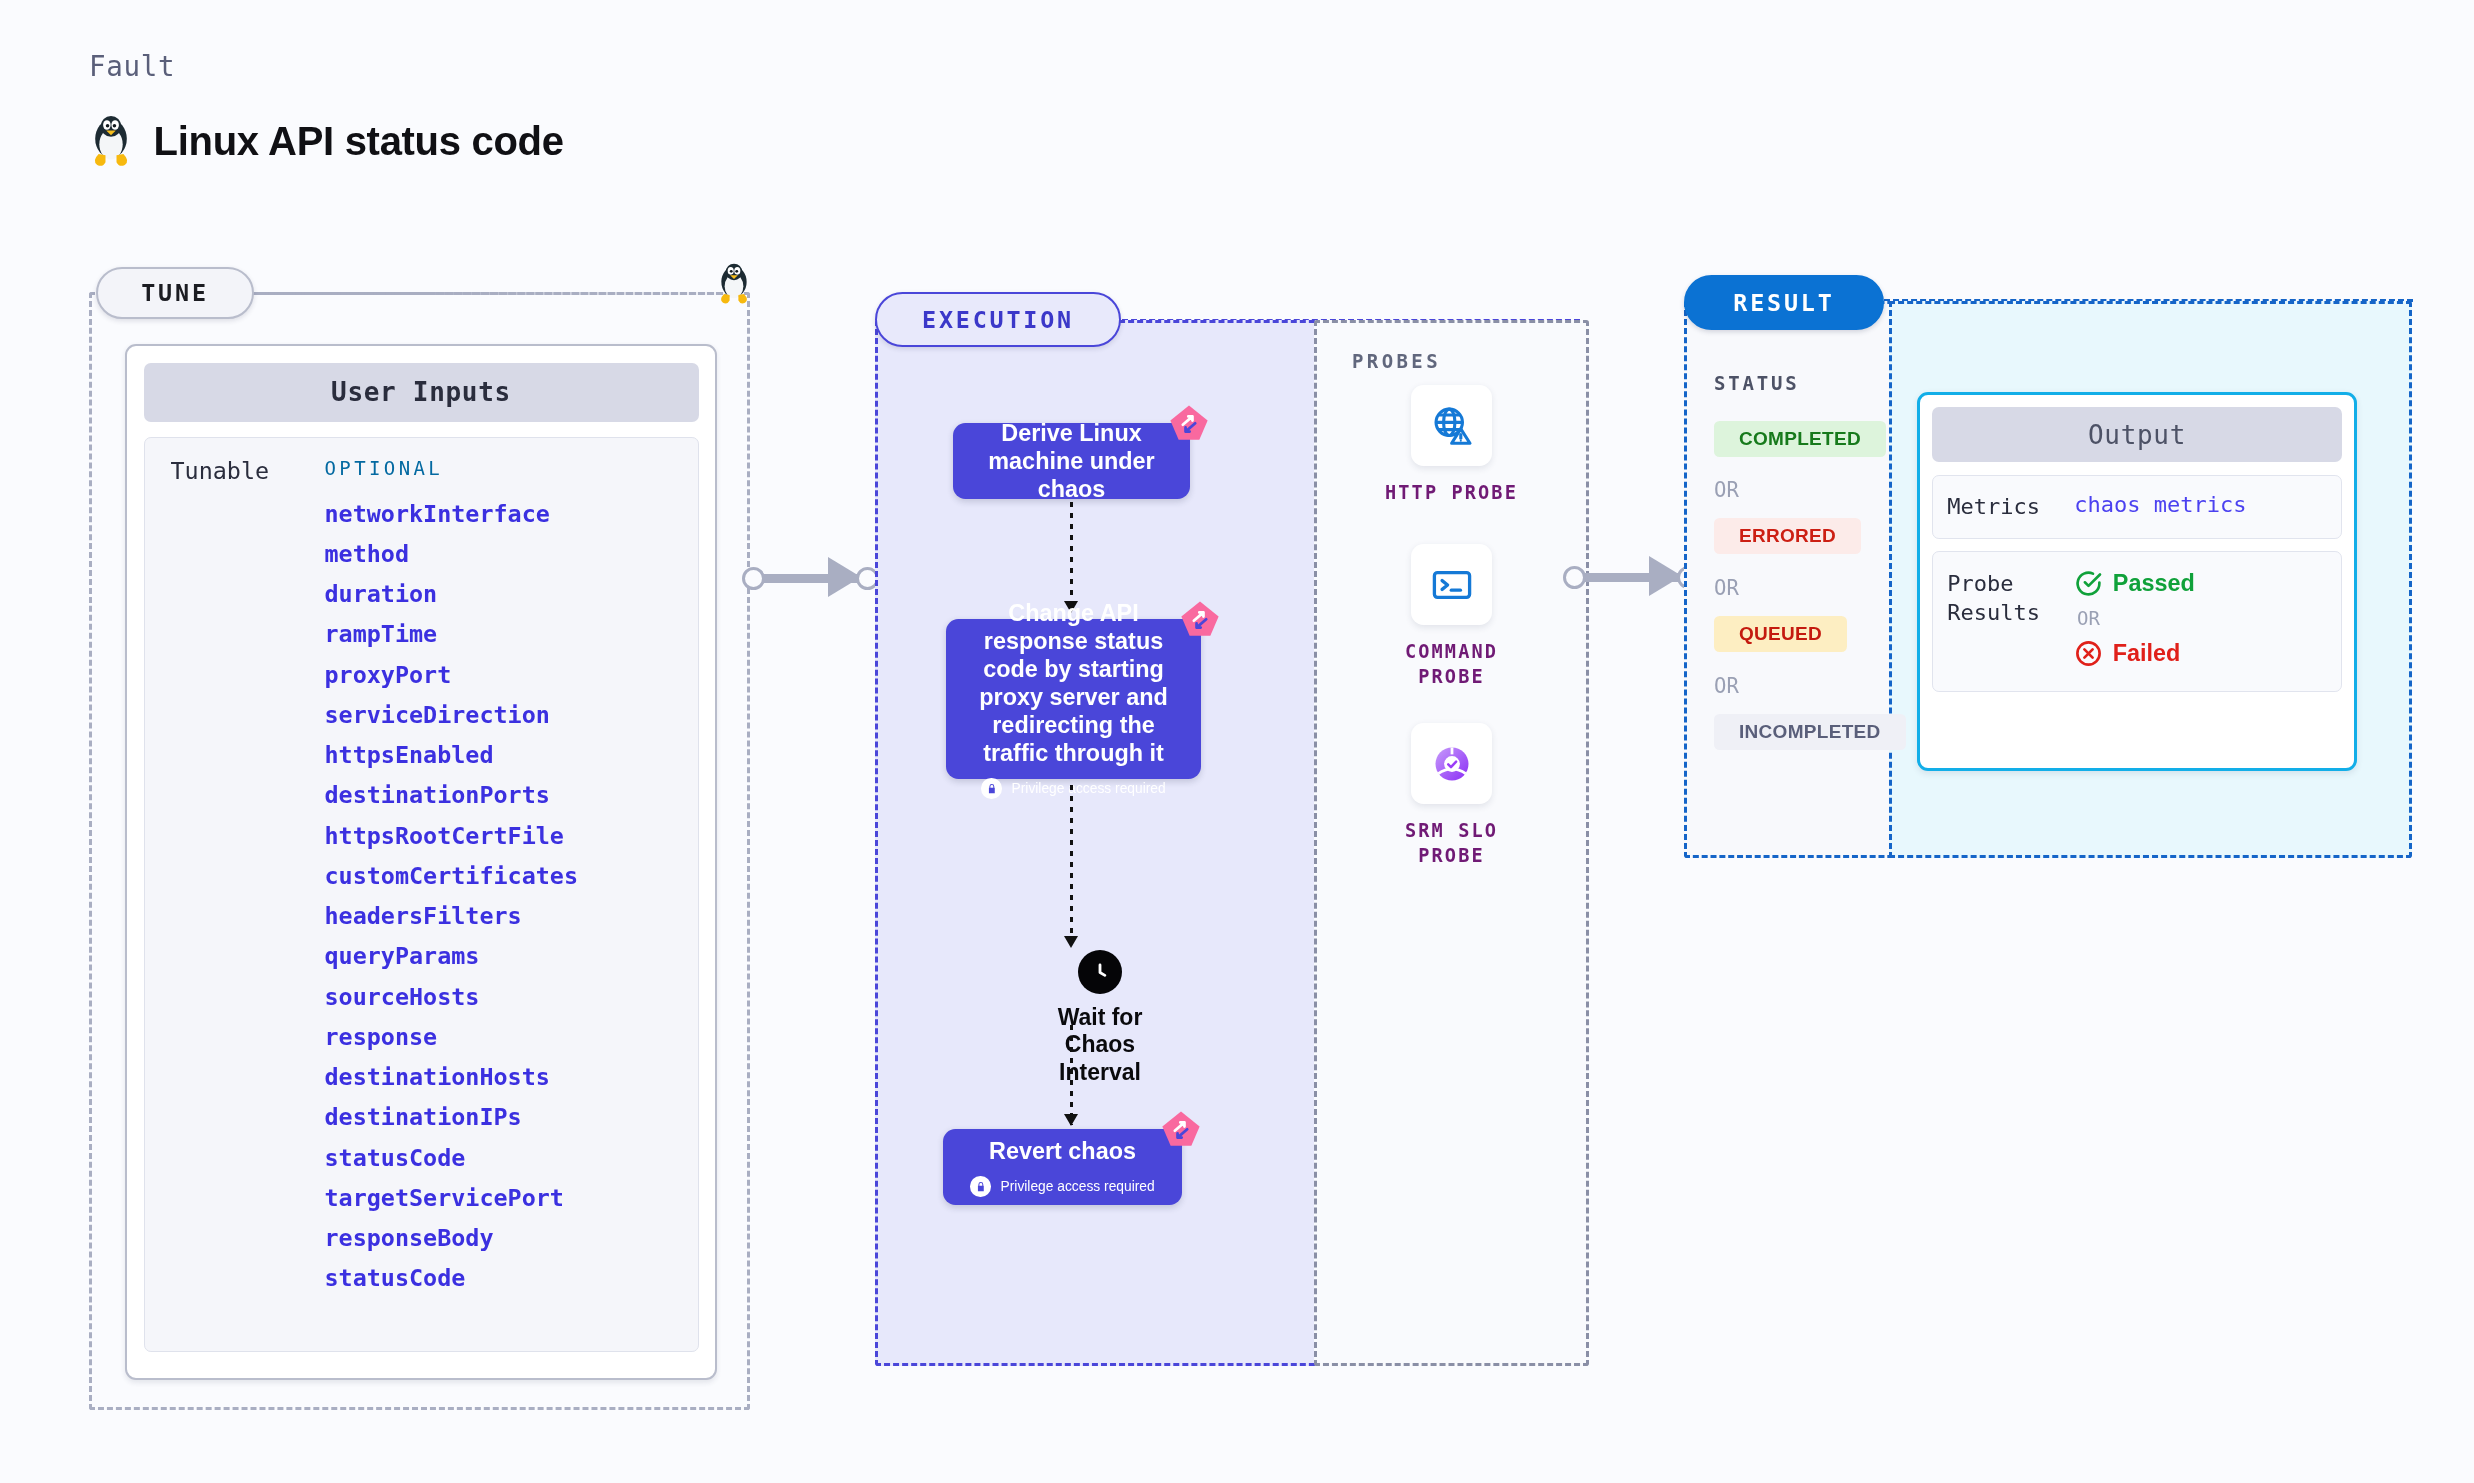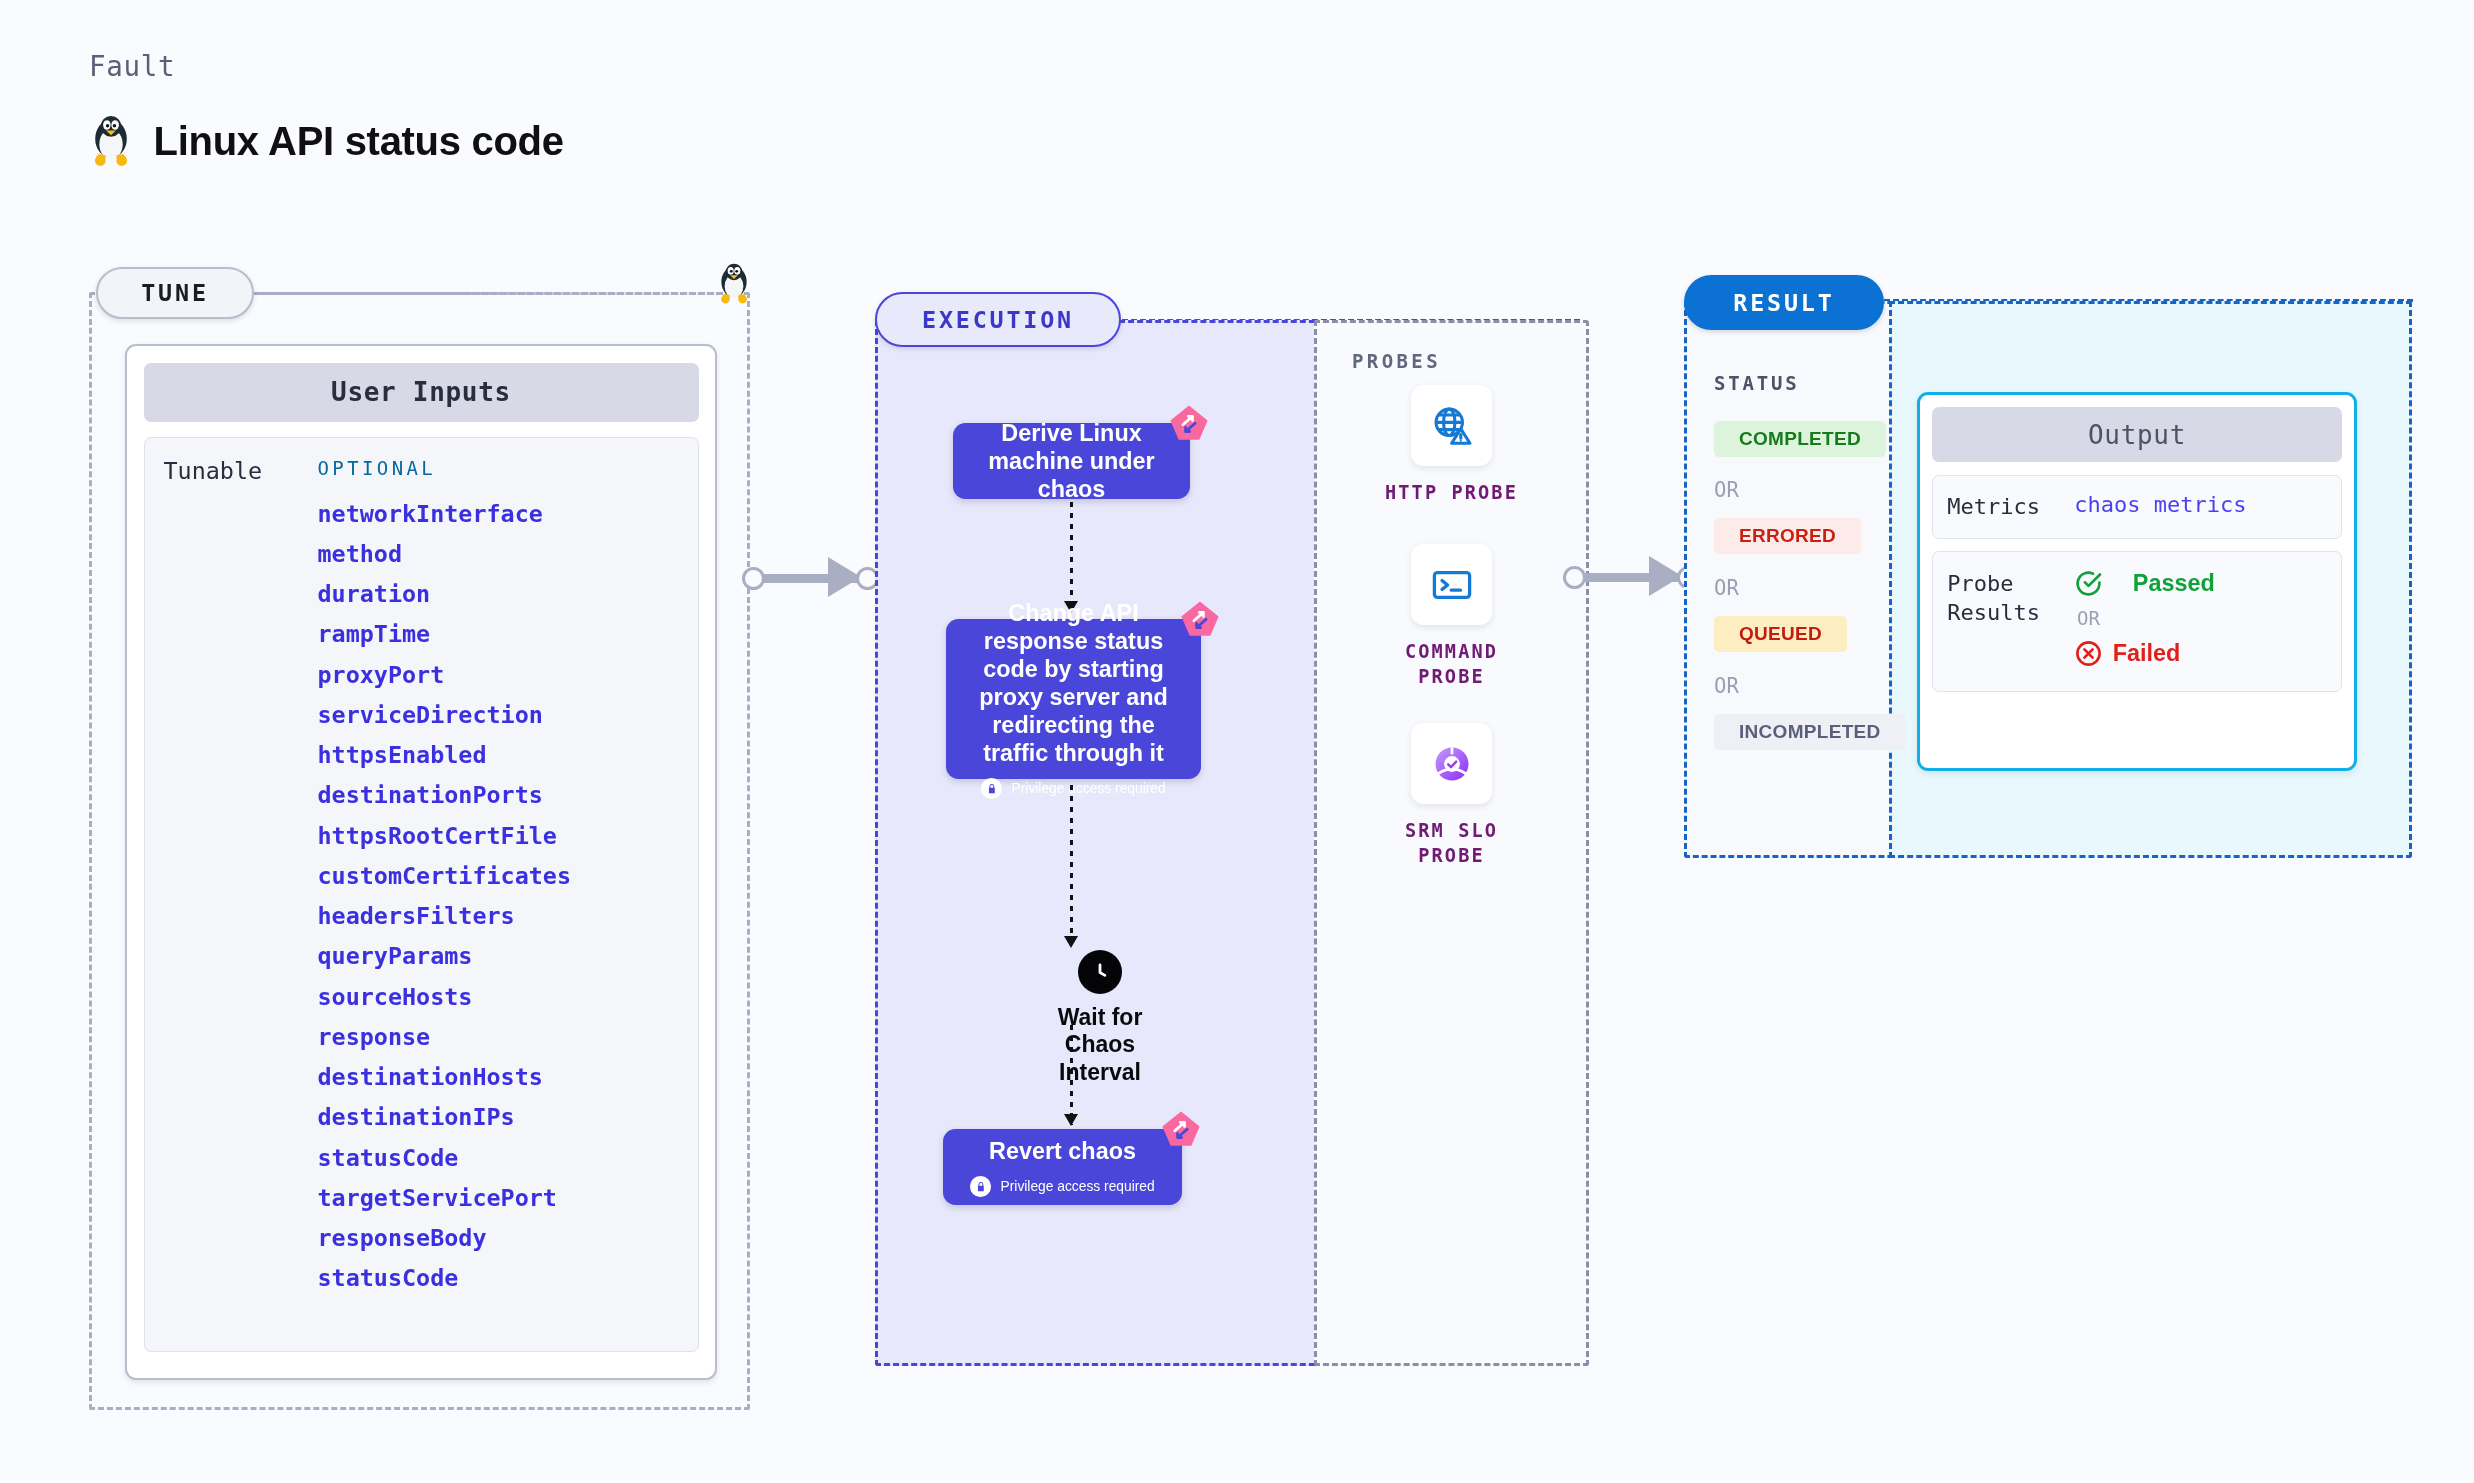--- a/index.html
+++ b/index.html
@@ -103,21 +103,21 @@
     background: #d7d9e6; border-radius: 6.9px;
     display: flex; align-items: center; justify-content: center;
     font-family: "DejaVu Sans Mono", monospace;
     font-size: 26px; font-weight: 700; color: #2a2d3d;
     letter-spacing: 0.7px;
   }
   .tunable-body {
     margin: 15px 16.5px 16.5px 16.5px;
     height: 915px;
     background: #f5f6fa; border: 1.4px solid #dfe2ec; border-radius: 6.9px;
-    display: flex; padding: 19px 0 0 1px;
+    display: flex; padding: 19px 0 0 8px;
   }
   .tunable-left {
     width: 172px; padding-left: 18px;
     font-family: "DejaVu Sans Mono", monospace;
     font-size: 23.4px; color: #2a2d3d;
   }
   .tunable-right { flex: 1; }
   .optional-label {
     font-family: "DejaVu Sans Mono", monospace;
     font-size: 19px; color: #0369a1; letter-spacing: 3.4px;
@@ -549,21 +549,21 @@
     <div class="out-row" style="padding-bottom:23.4px;">
       <div class="out-key">Probe<br>Results</div>
       <div class="probe-res">
         <div class="pr-line">
           <span class="pr-ico">
             <svg viewBox="0 0 24 24" width="29" height="29" fill="none" stroke="#10a13a" stroke-width="2.2" stroke-linecap="round" stroke-linejoin="round">
               <path d="M21 11.2V12a9 9 0 1 1-5.3-8.2"></path>
               <path d="M21.5 4.5 12 14 l-3-3"></path>
             </svg>
           </span>
-          <span class="pr-text" style="color:#10a13a;margin-left:20px;">Passed</span>
+          <span class="pr-text" style="color:#10a13a;">Passed</span>
         </div>
         <div class="pr-or">OR</div>
         <div class="pr-line">
           <span class="pr-ico">
             <svg viewBox="0 0 24 24" width="29" height="29" fill="none" stroke="#e0201a" stroke-width="2.2" stroke-linecap="round">
               <circle cx="12" cy="12" r="9.2"></circle>
               <path d="M8.6 8.6 l6.8 6.8 M15.4 8.6 l-6.8 6.8"></path>
             </svg>
           </span>
           <span class="pr-text" style="color:#e0201a;">Failed</span>

